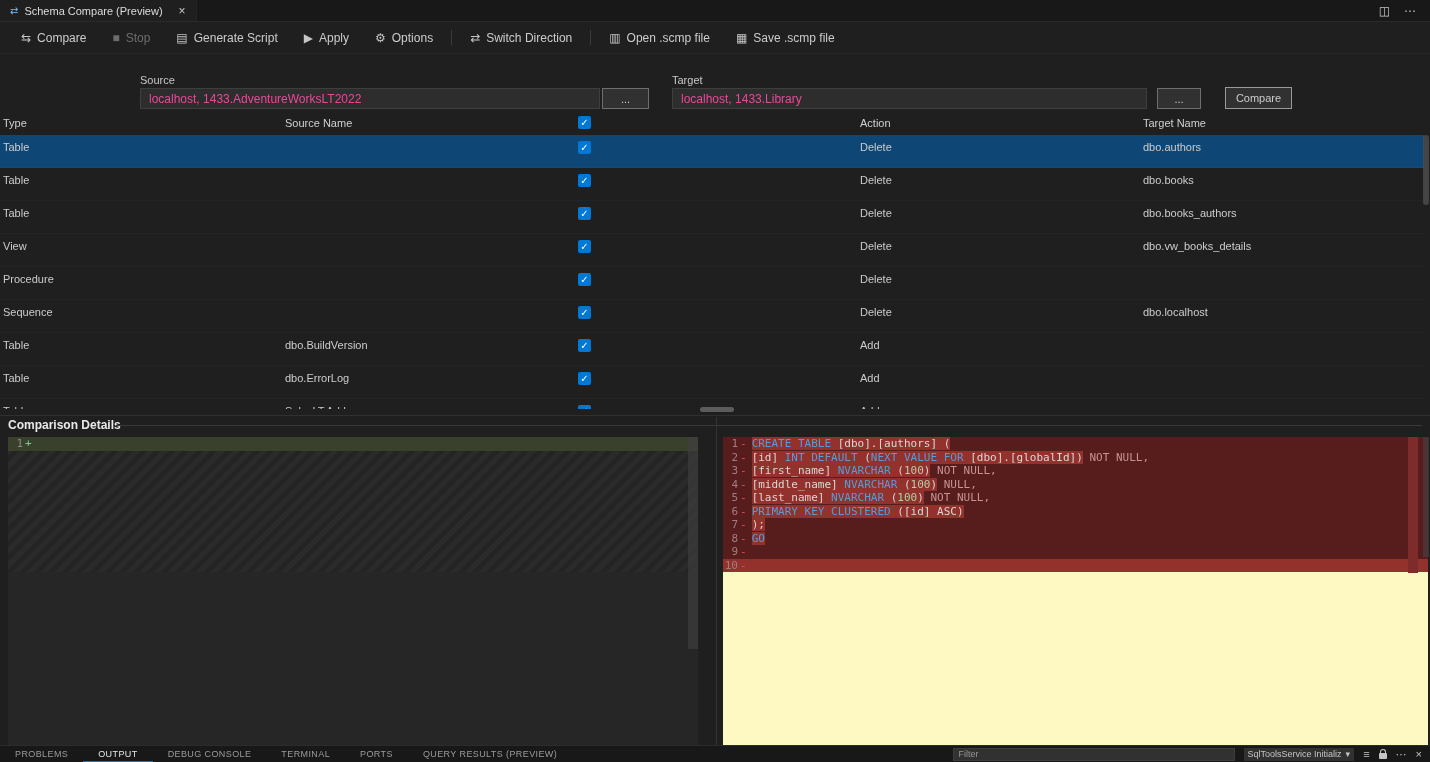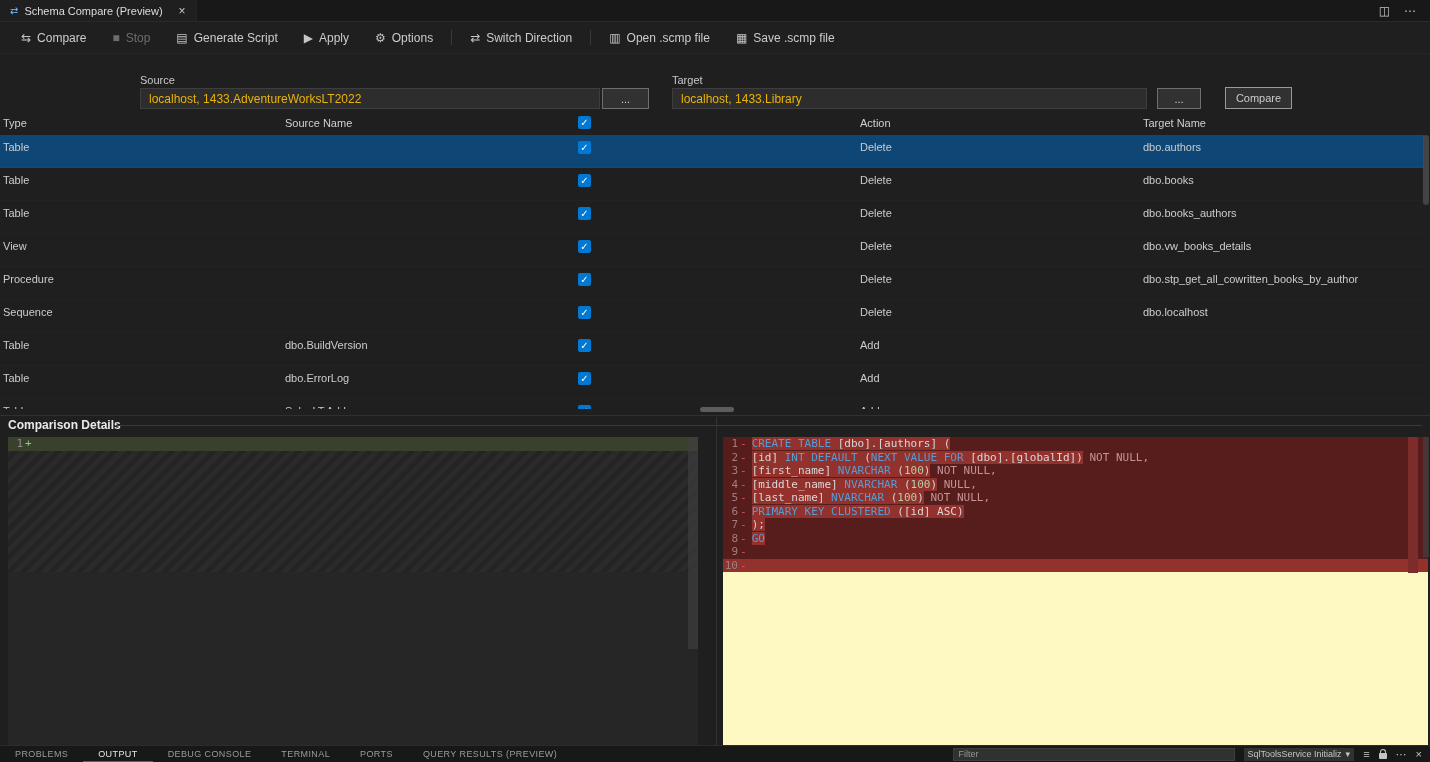--- a/index.html
+++ b/index.html
@@ -24,21 +24,21 @@
   .tb-item{display:flex;align-items:center;gap:6px;font-size:12px;color:#cccccc;
            padding:0 13px;height:100%;cursor:pointer;white-space:nowrap}
   .tb-item .glyph{font-size:12px;color:#c5c5c5}
   .tb-item.disabled{color:#6d6d6d;cursor:default}
   .tb-item.disabled .glyph{color:#6d6d6d}
   .tb-sep{width:1px;height:15px;background:#3a3a3a;margin:0 5px}
 
   
   .fld-label{position:absolute;font-size:11px;color:#c8c8c8}
   .fld-input{position:absolute;height:21px;background:#2d2d2d;border:1px solid #3e3e3e;
-             color:#eab308;font-size:12px;display:flex;align-items:center;padding-left:8px;
+             color:#ec4899;font-size:12px;display:flex;align-items:center;padding-left:8px;
              box-sizing:border-box;cursor:text}
   .btn{position:absolute;display:flex;align-items:center;justify-content:center;background:#313131;
        border:1px solid #6e6e6e;color:#cccccc;font-size:11px;box-sizing:border-box;cursor:pointer}
   .btn.compare{border-color:#9a9a9a;font-size:11px}
 
   
   .ghead{position:absolute;top:117px;font-size:11px;color:#d0d0d0}
   .cb{width:13px;height:13px;background:var(--accent);border-radius:2px;color:#fff;font-size:10px;
       line-height:13px;text-align:center;cursor:pointer}
   .header-cb{position:absolute;left:578px;top:116px}
@@ -201,21 +201,20 @@
         <div class="cell action">Delete</div>
         <div class="cell target">dbo.vw_books_details</div>
         <div class="cell check">
           <div class="cb">✓</div>
         </div>
       </div>
       <div class="row">
         <div class="cell type">Procedure</div>
         <div class="cell source"></div>
         <div class="cell action">Delete</div>
-        <div class="cell target">dbo.stp_get_all_cowritten_books_by_author</div>
         <div class="cell check">
           <div class="cb">✓</div>
         </div>
       </div>
       <div class="row">
         <div class="cell type">Sequence</div>
         <div class="cell source"></div>
         <div class="cell action">Delete</div>
         <div class="cell target">dbo.localhost</div>
         <div class="cell check">

